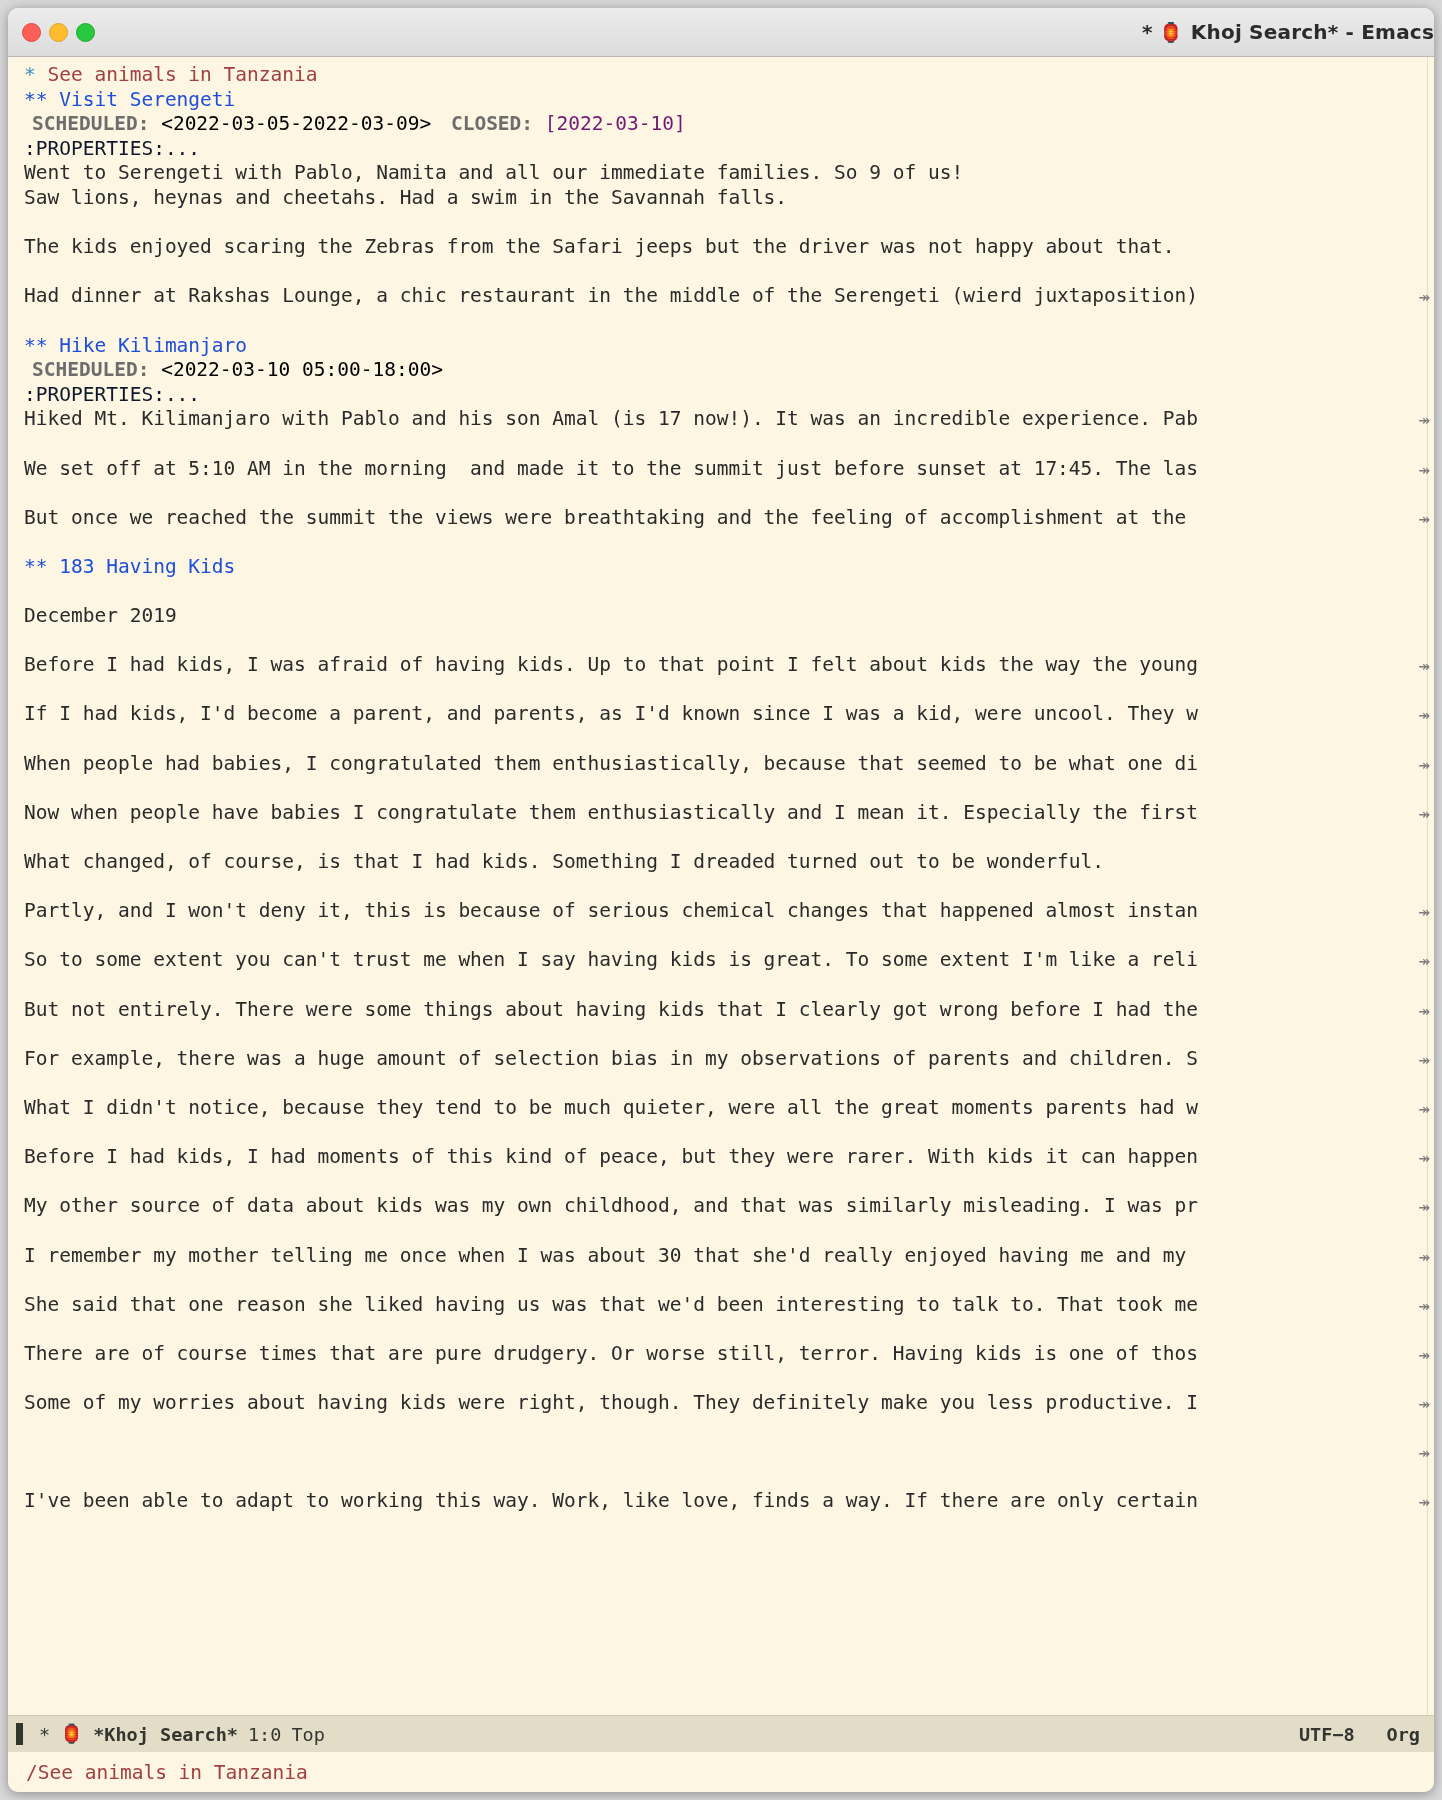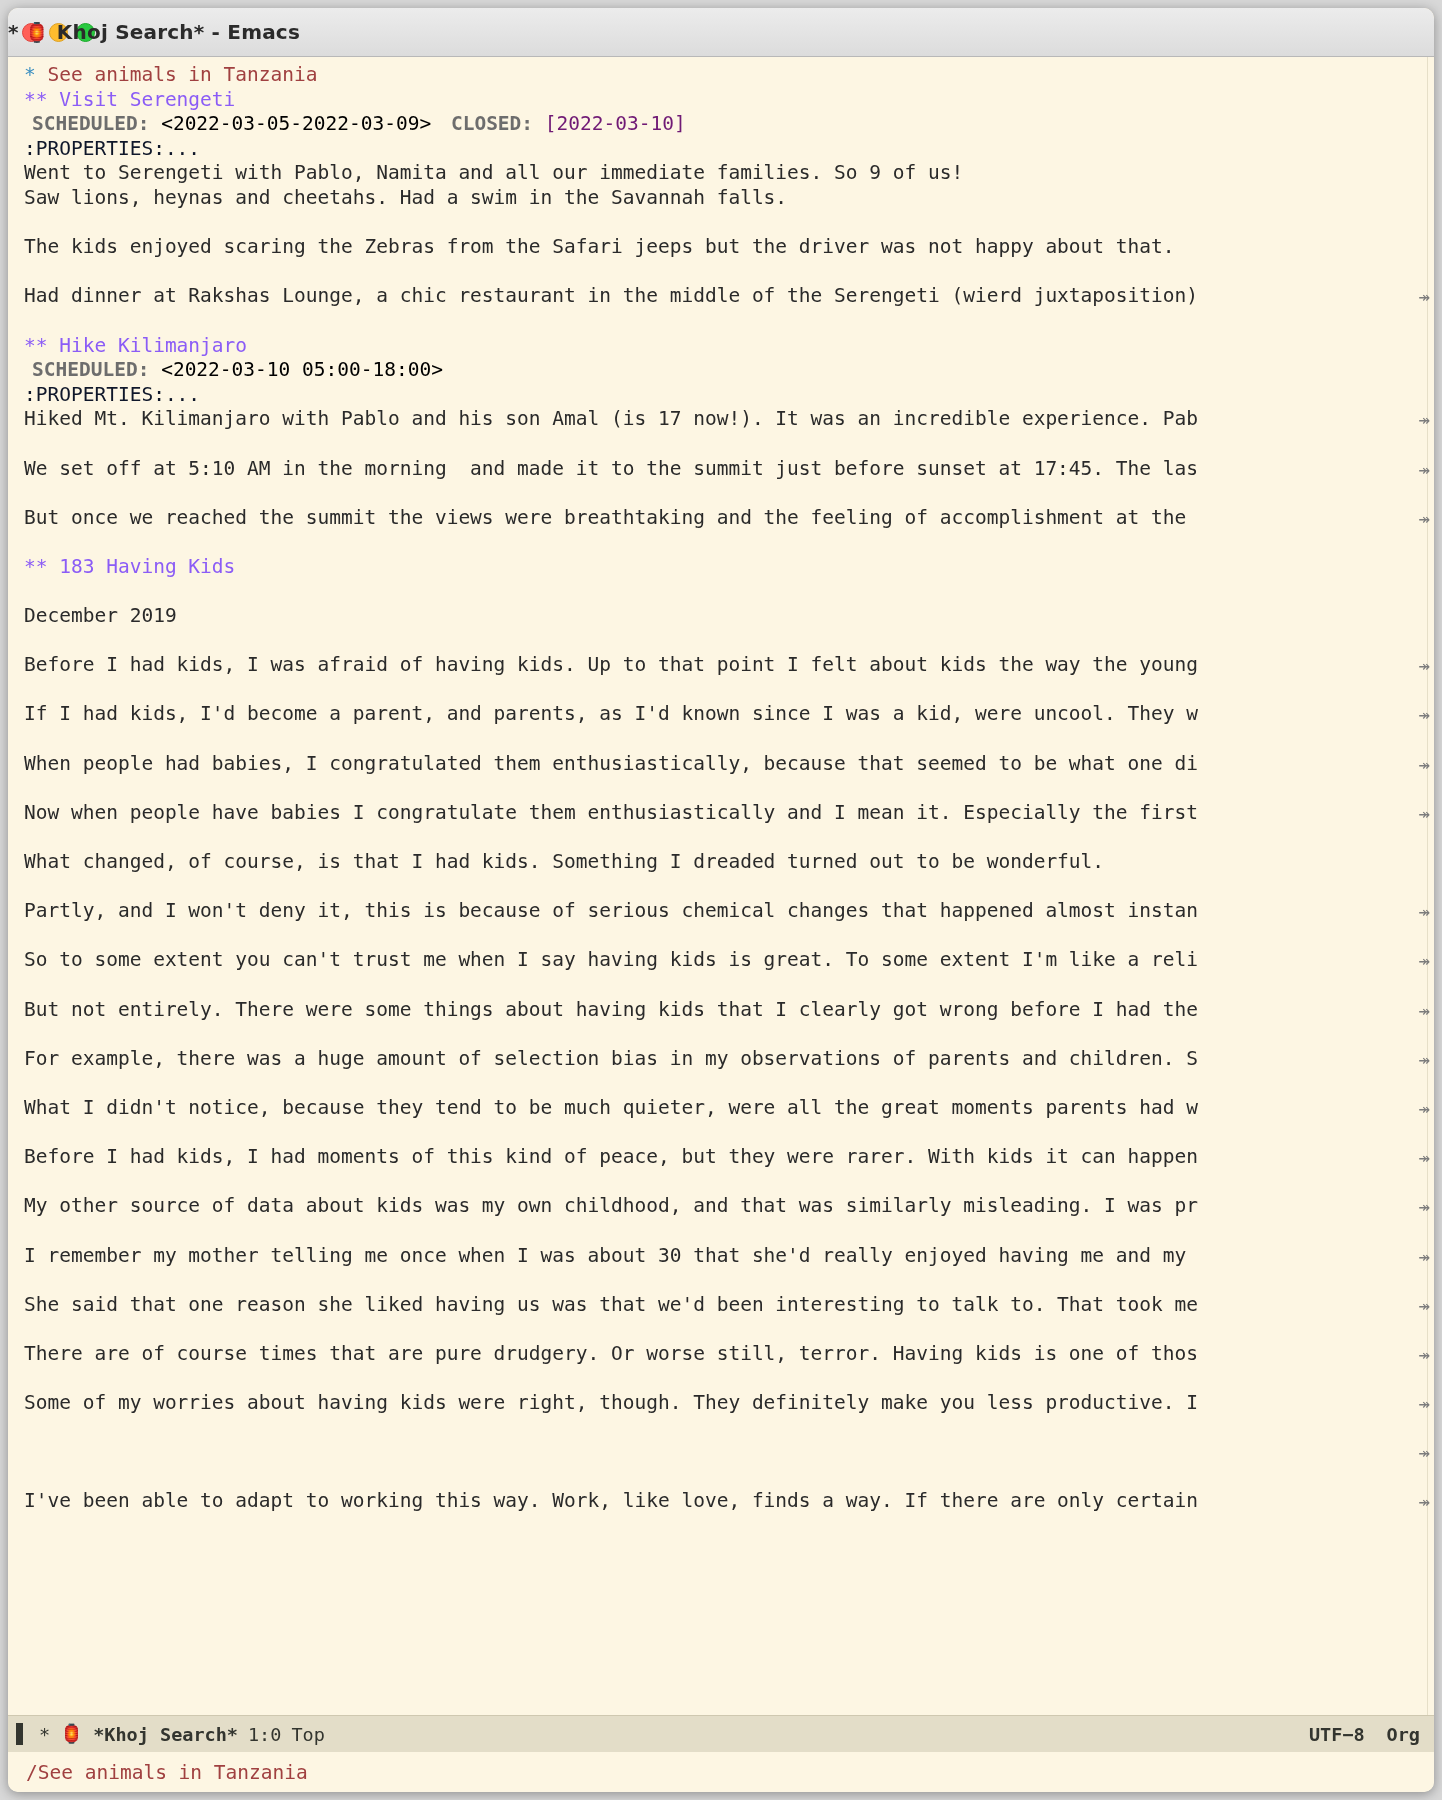--- a/index.html
+++ b/index.html
@@ -47,21 +47,21 @@
     width: 17px; height: 17px;
     border-radius: 50%;
     display: block;
   }
   .dot.red { background: #ff5f57; border: 1px solid #e0443e; }
   .dot.yellow { background: #ffbd2e; border: 1px solid #dea123; }
   .dot.green { background: #28c940; border: 1px solid #1aab29; }
   .title {
     position: absolute;
     left: 0; right: 0;
-    text-align: left;
+    text-align: right;
     font-family: "DejaVu Sans", sans-serif;
     font-size: 20px;
     font-weight: bold;
     color: #2b2b2b;
     letter-spacing: 0.2px;
     pointer-events: none;
   }
   .title .emoji { font-size: 19px; }
 
   
@@ -79,21 +79,21 @@
     white-space: pre;
     color: #2a2a2a;
     padding-left: 16px;
     position: relative;
     height: 24.6px;
     overflow: hidden;
   }
   .line.blank { color: transparent; }
   .h1 { color: #a04040; }
   .h1 .bullet { color: #3b8fc0; }
-  .h2 { color: #8b5cf6; }
+  .h2 { color: #1d4ed8; }
   .kw { color: #6d6d6d; font-weight: bold; margin-left: 8px; }
   .ts-active { color: #000000; }
   .ts-closed { color: #701a75; }
   .props { color: #0f172a; }
   .contin {
     position: absolute;
     right: 4px;
     top: 0;
     color: #7c7c7c;
     font-size: 19px;
@@ -125,21 +125,21 @@
     align-items: center;
     font-family: "DejaVu Sans Mono", monospace;
     font-size: 18.5px;
     color: #33352f;
     padding: 0 14px 0 8px;
     gap: 12px;
   }
   .modeline .ml-left { display: flex; align-items: center; gap: 10px; }
   .modeline .bufname { font-weight: bold; }
   .modeline .spacer { flex: 1; }
-  .modeline .ml-right { display: flex; gap: 22px; font-weight: bold; }
+  .modeline .ml-right { display: flex; gap: 32px; font-weight: bold; }
   .ml-bar {
     display: inline-block;
     width: 7px; height: 22px;
     background: #33352f;
     margin-right: 6px;
   }
   
   .minibuffer {
     height: 40px;
     min-height: 40px;

